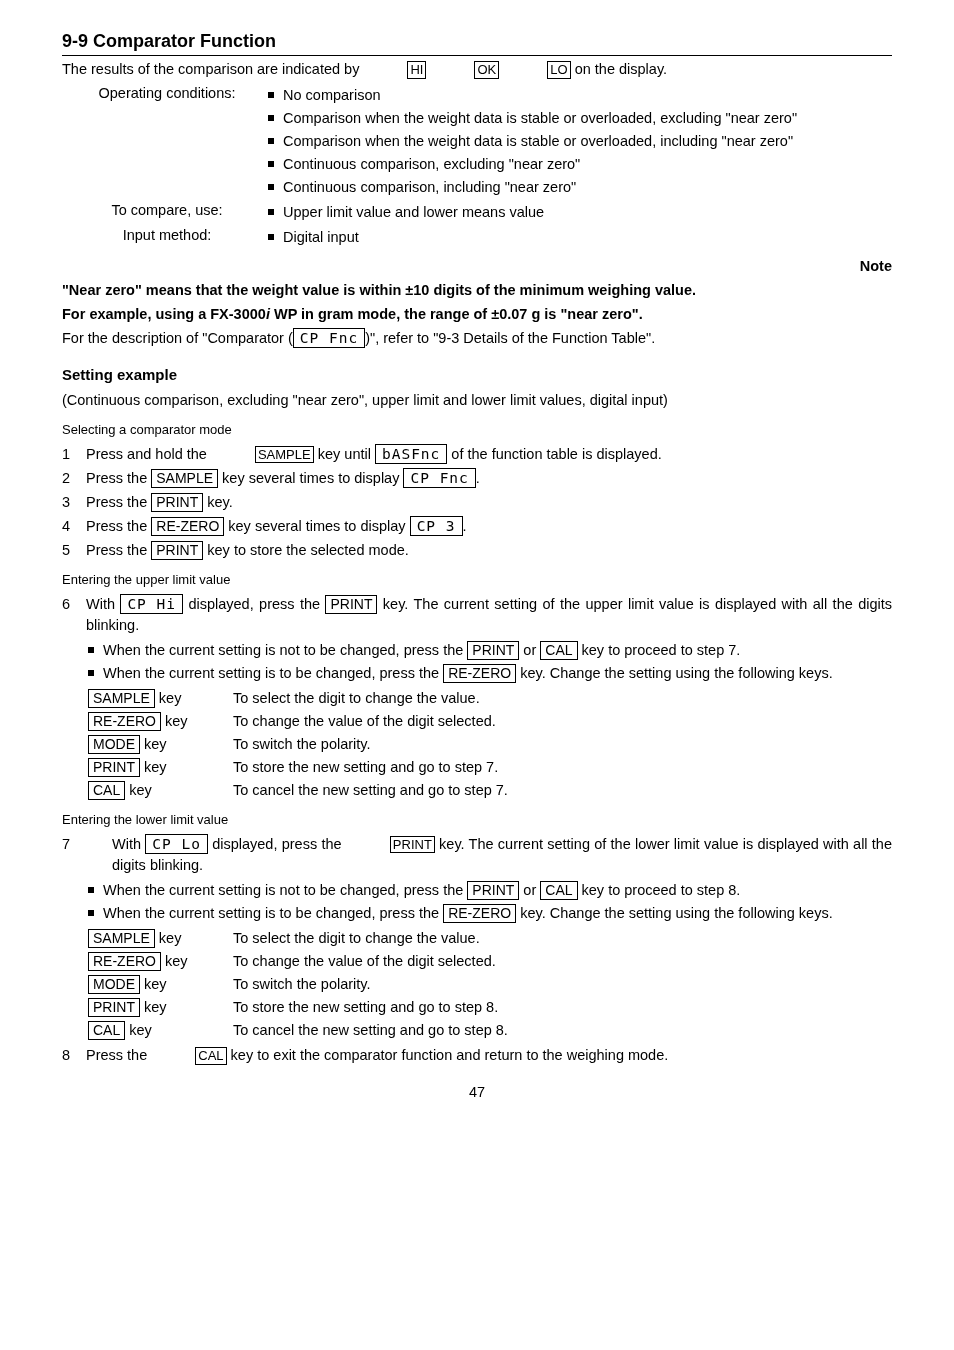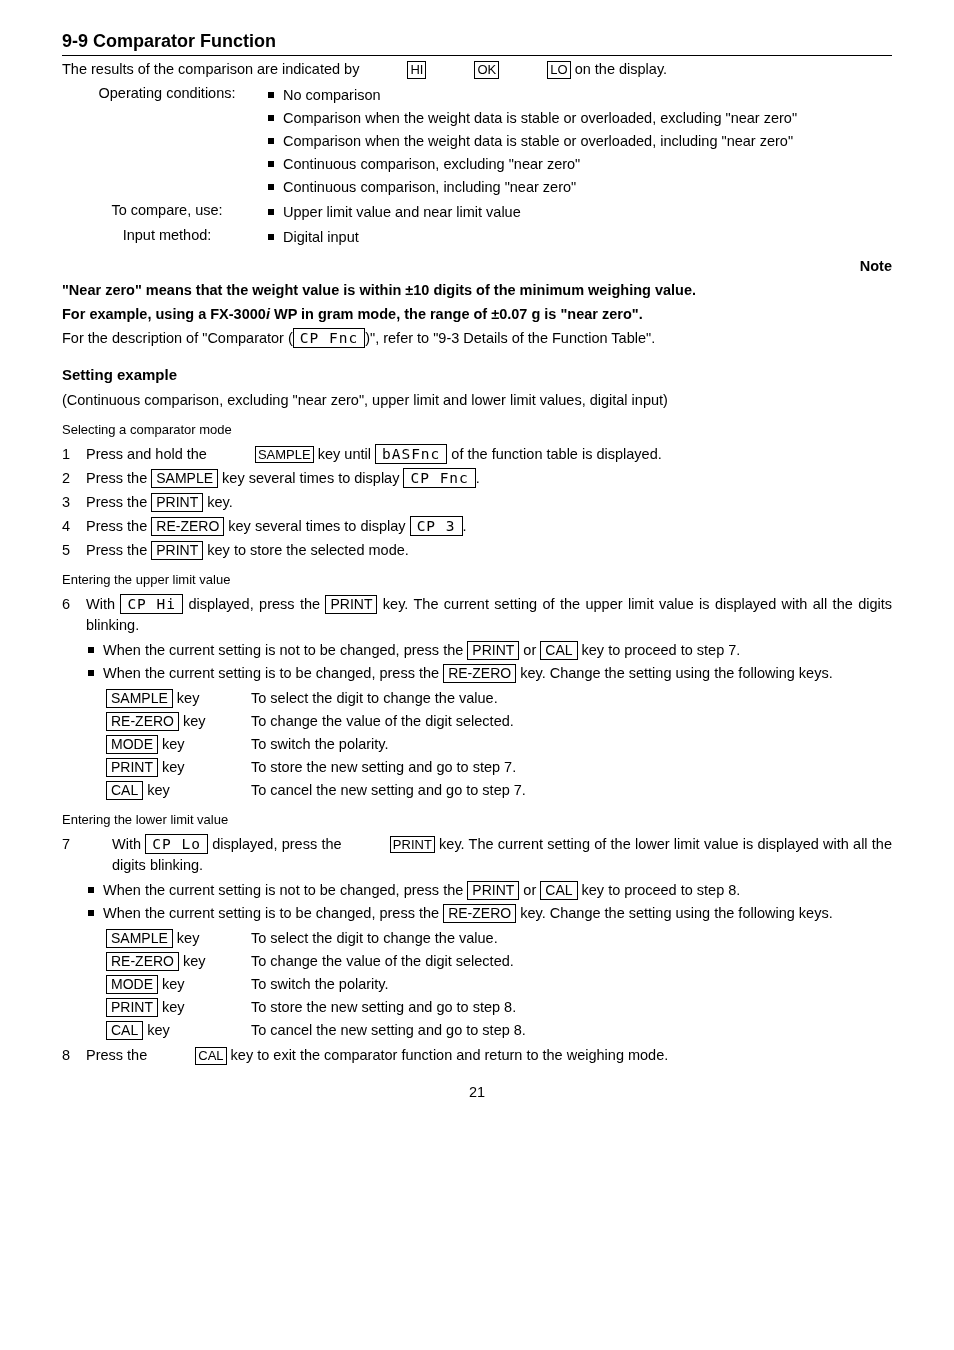--- a/index.html
+++ b/index.html
@@ -85,21 +85,21 @@
     width: 24px;
     flex: 0 0 24px;
   }
   .numlist > li > .c { flex: 1; }
   .sublist { margin: 4px 0 4px 26px; }
   .key-table {
     margin: 4px 0 4px 26px;
   }
   .key-table .row {
     display: flex;
-    margin: 2px 18px;
+    margin: 2px 0;
   }
   .key-table .kcell { width: 145px; flex: 0 0 145px; }
   .pagenum { text-align: center; margin-top: 16px; }
   .note-head { font-weight: bold; margin-top: 6px; text-align: right; }
   .just { text-align: justify; }
   .indent { margin-left: 26px; }
 </style>
 </head>
 <body>
 
@@ -134,21 +134,21 @@
       </div>
     <div class="bullet-row">
         <span class="sq"></span>
         <span>Continuous comparison, including "near zero"</span>
       </div>
   </div>
 
   <div class="cond-label">To compare, use:</div>
   <div class="bullet-row">
       <span class="sq"></span>
-      <span>Upper limit value and near limit value</span>
+      <span>Upper limit value and lower means value</span>
     </div>
 
   <div class="cond-label">Input method:</div>
   <div class="bullet-row">
       <span class="sq"></span>
       <span>Digital input</span>
     </div>
 </div>
 
 <p class="note-head">Note</p>
@@ -295,13 +295,13 @@
 
 <ol class="numlist">
   <li>
       <span class="n">8</span>
       <span class="c">
     <span>Press the </span><span class="smallkey">CAL</span><span> key to exit the comparator function and return to the weighing mode.</span>
   </span>
     </li>
 </ol>
 
-<div class="pagenum">21</div>
+<div class="pagenum">47</div>
 
 </body></html>

